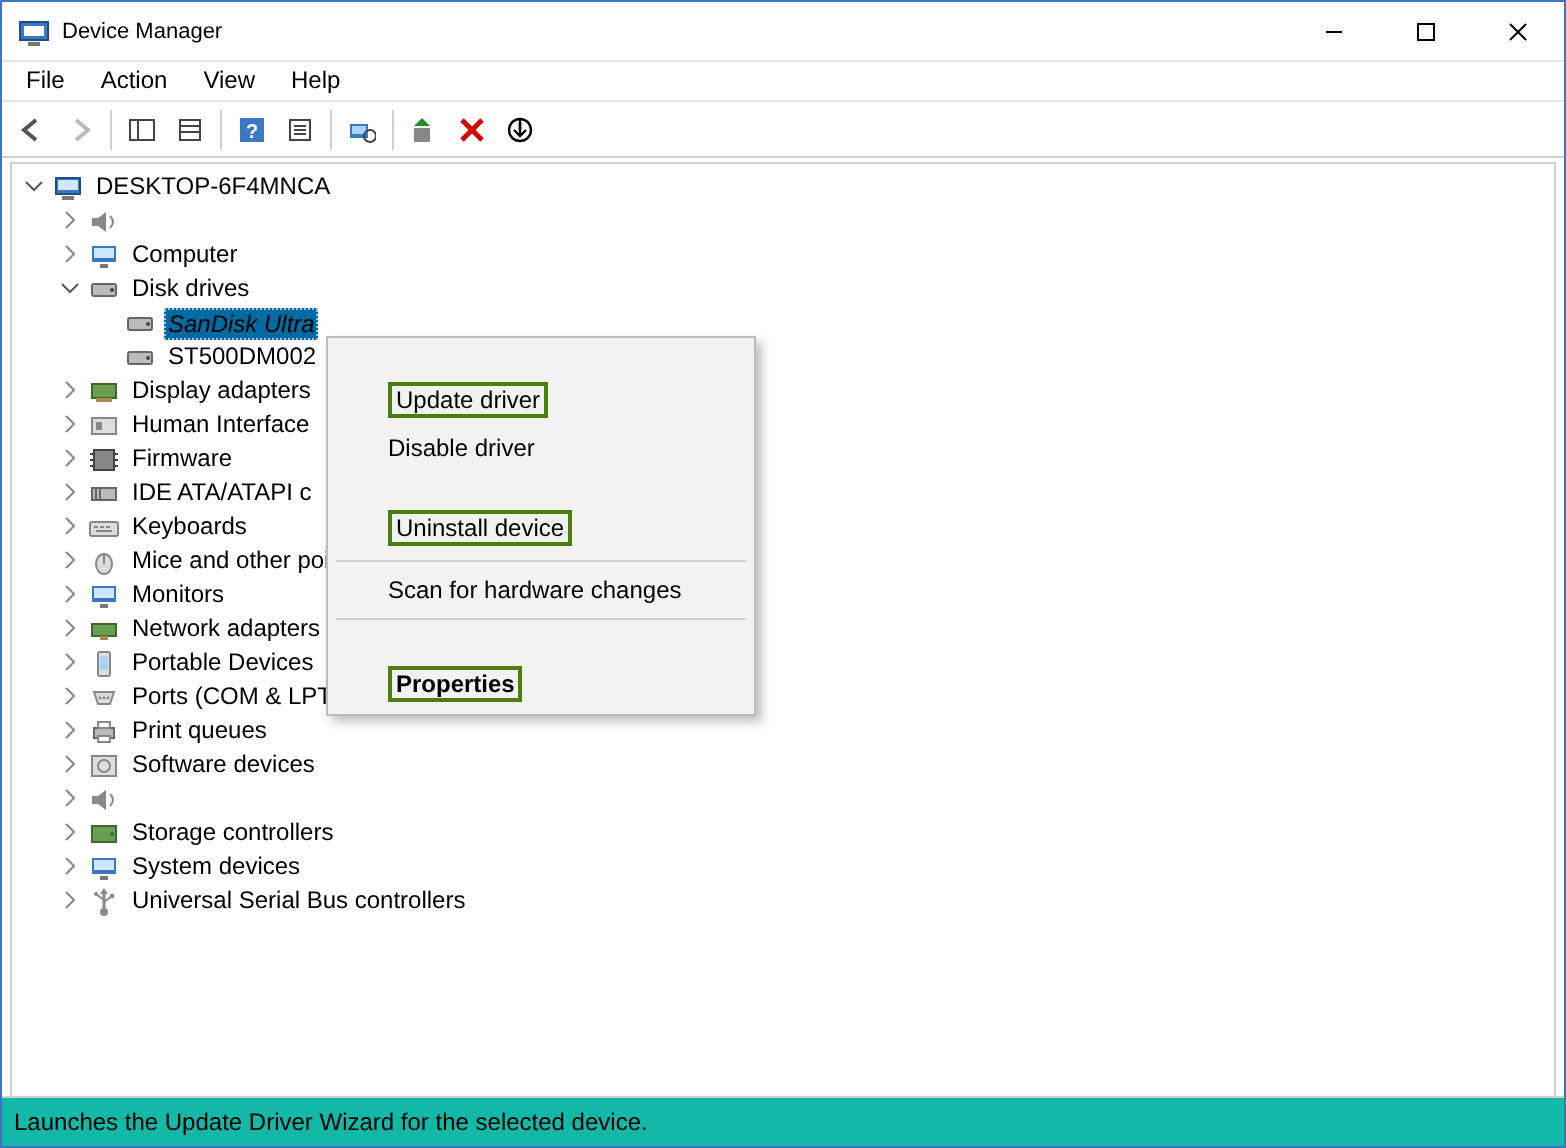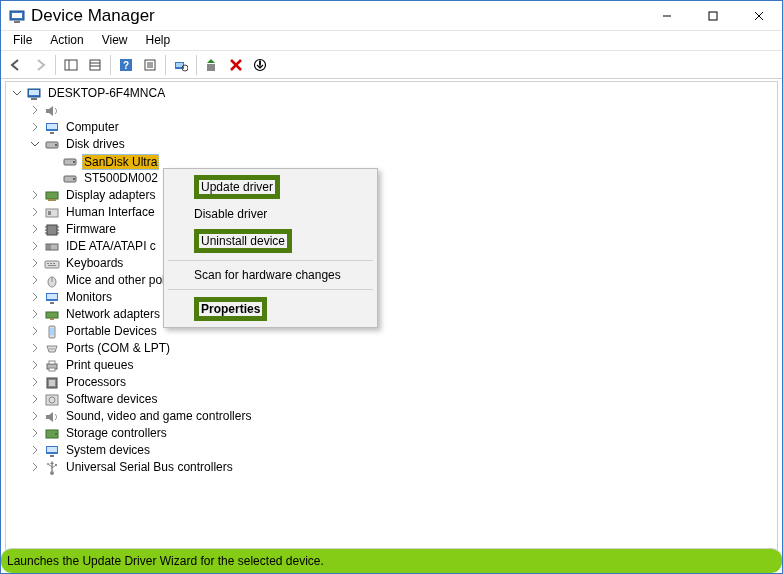--- a/index.html
+++ b/index.html
@@ -18,21 +18,21 @@
   
   .titlebar {
     height: 30px;
     display: flex;
     align-items: center;
     padding-left: 8px;
     background: #fff;
     border-bottom: 1px solid #e5e5e5;
   }
   .titlebar .icon { width:16px; height:16px; margin-right:6px; display:inline-block;}
-  .titlebar .title { flex:1; font-size:17px; }
+  .titlebar .title { flex:1; font-size:11px; }
   .winctrls { display:flex; height:100%; }
   .winbtn { width:46px; display:flex; align-items:center; justify-content:center; font-family:inherit; font-size:11px; }
   .winbtn svg { width:10px; height:10px; }
   
   .menubar {
     height:20px;
     display:flex;
     padding: 0 4px;
     gap: 2px;
     border-bottom:1px solid #e5e5e5;
@@ -75,49 +75,48 @@
     display:flex; align-items:center; justify-content:center;
     margin-right:2px;
     color:#666;
   }
   .chev.spacer { visibility:hidden; }
   .nodeicon {
     width:16px; height:16px; margin-right:4px;
     display:inline-flex; align-items:center; justify-content:center;
   }
   .label { padding:0 2px; }
-  .selected .label { background:#eab308; border:1px dotted #99c2e8; padding:0 1px; }
+  .selected .label { background:#0369a1; border:1px dotted #99c2e8; padding:0 1px;font-style:italic; }
   
   .ctxmenu {
     position:absolute;
     background:#f2f2f2;
     border:1px solid #bcbcbc;
     box-shadow:3px 3px 5px rgba(0,0,0,.25);
     padding:2px;
     width:215px;
     z-index:10;
   }
   .ctxitem {
     padding:4px 10px 4px 28px;
     font-size:12px;
     position:relative;
   }
   .ctxitem.bold { font-weight:bold; }
   .ctxsep { height:1px; background:#d0d0d0; margin:3px 2px; }
-  .redbox { display:inline-block; border:5px solid #4d7c0f; padding:0 2px; }
+  .redbox { display:inline-block; border:2px solid #4d7c0f; padding:0 2px;margin-top:16px; }
   
   .statusbar {
     position:absolute; bottom:0; left:0; right:0;
     height:22px;
     border-top:1px solid #d0d0d0;
     display:flex; align-items:center;
     padding:12px 6px;
     font-size:12px;
-    background:#84cc16;
-    border-radius:11px;
+    background:#14b8a6;
   }
 </style>
 </head>
 <body>
 
 <div class="titlebar">
   <span class="icon">
     <svg viewBox="0 0 16 16">
         <rect x="1" y="3" width="14" height="9" fill="#3b78c4" stroke="#1c4e8a"></rect>
         <rect x="3" y="5" width="10" height="5" fill="#fff"></rect>
@@ -518,57 +517,40 @@
           </li>
         <li>
             <div class="row">
           <span class="chev">
                 <svg width="10" height="10" viewBox="0 0 10 10">
                   <path d="M3 1 L7 5 L3 9" fill="none" stroke="#888"></path>
                 </svg>
               </span>
           <span class="nodeicon">
                 <svg viewBox="0 0 16 16">
-                  <rect x="3" y="3" width="10" height="10" fill="#888" stroke="#444"></rect>
-                  <rect x="5" y="5" width="6" height="6" fill="#ccc"></rect>
-                </svg>
-              </span>
-          <span class="label">Processors</span>
-        </div>
-          </li>
-        <li>
-            <div class="row">
-          <span class="chev">
-                <svg width="10" height="10" viewBox="0 0 10 10">
-                  <path d="M3 1 L7 5 L3 9" fill="none" stroke="#888"></path>
-                </svg>
-              </span>
-          <span class="nodeicon">
-                <svg viewBox="0 0 16 16">
                   <rect x="2" y="3" width="12" height="10" fill="#ddd" stroke="#888"></rect>
                   <circle cx="8" cy="8" r="3" fill="none" stroke="#888"></circle>
                 </svg>
               </span>
           <span class="label">Software devices</span>
         </div>
           </li>
         <li>
             <div class="row">
           <span class="chev">
                 <svg width="10" height="10" viewBox="0 0 10 10">
                   <path d="M3 1 L7 5 L3 9" fill="none" stroke="#888"></path>
                 </svg>
               </span>
           <span class="nodeicon">
                 <svg viewBox="0 0 16 16">
                   <path d="M2 6h3l4-3v10l-4-3H2z" fill="#888"></path>
                   <path d="M11 5c2 2 2 4 0 6" fill="none" stroke="#888"></path>
                 </svg>
               </span>
-          <span class="label">Sound, video and game controllers</span>
         </div>
           </li>
         <li>
             <div class="row">
           <span class="chev">
                 <svg width="10" height="10" viewBox="0 0 10 10">
                   <path d="M3 1 L7 5 L3 9" fill="none" stroke="#888"></path>
                 </svg>
               </span>
           <span class="nodeicon">

